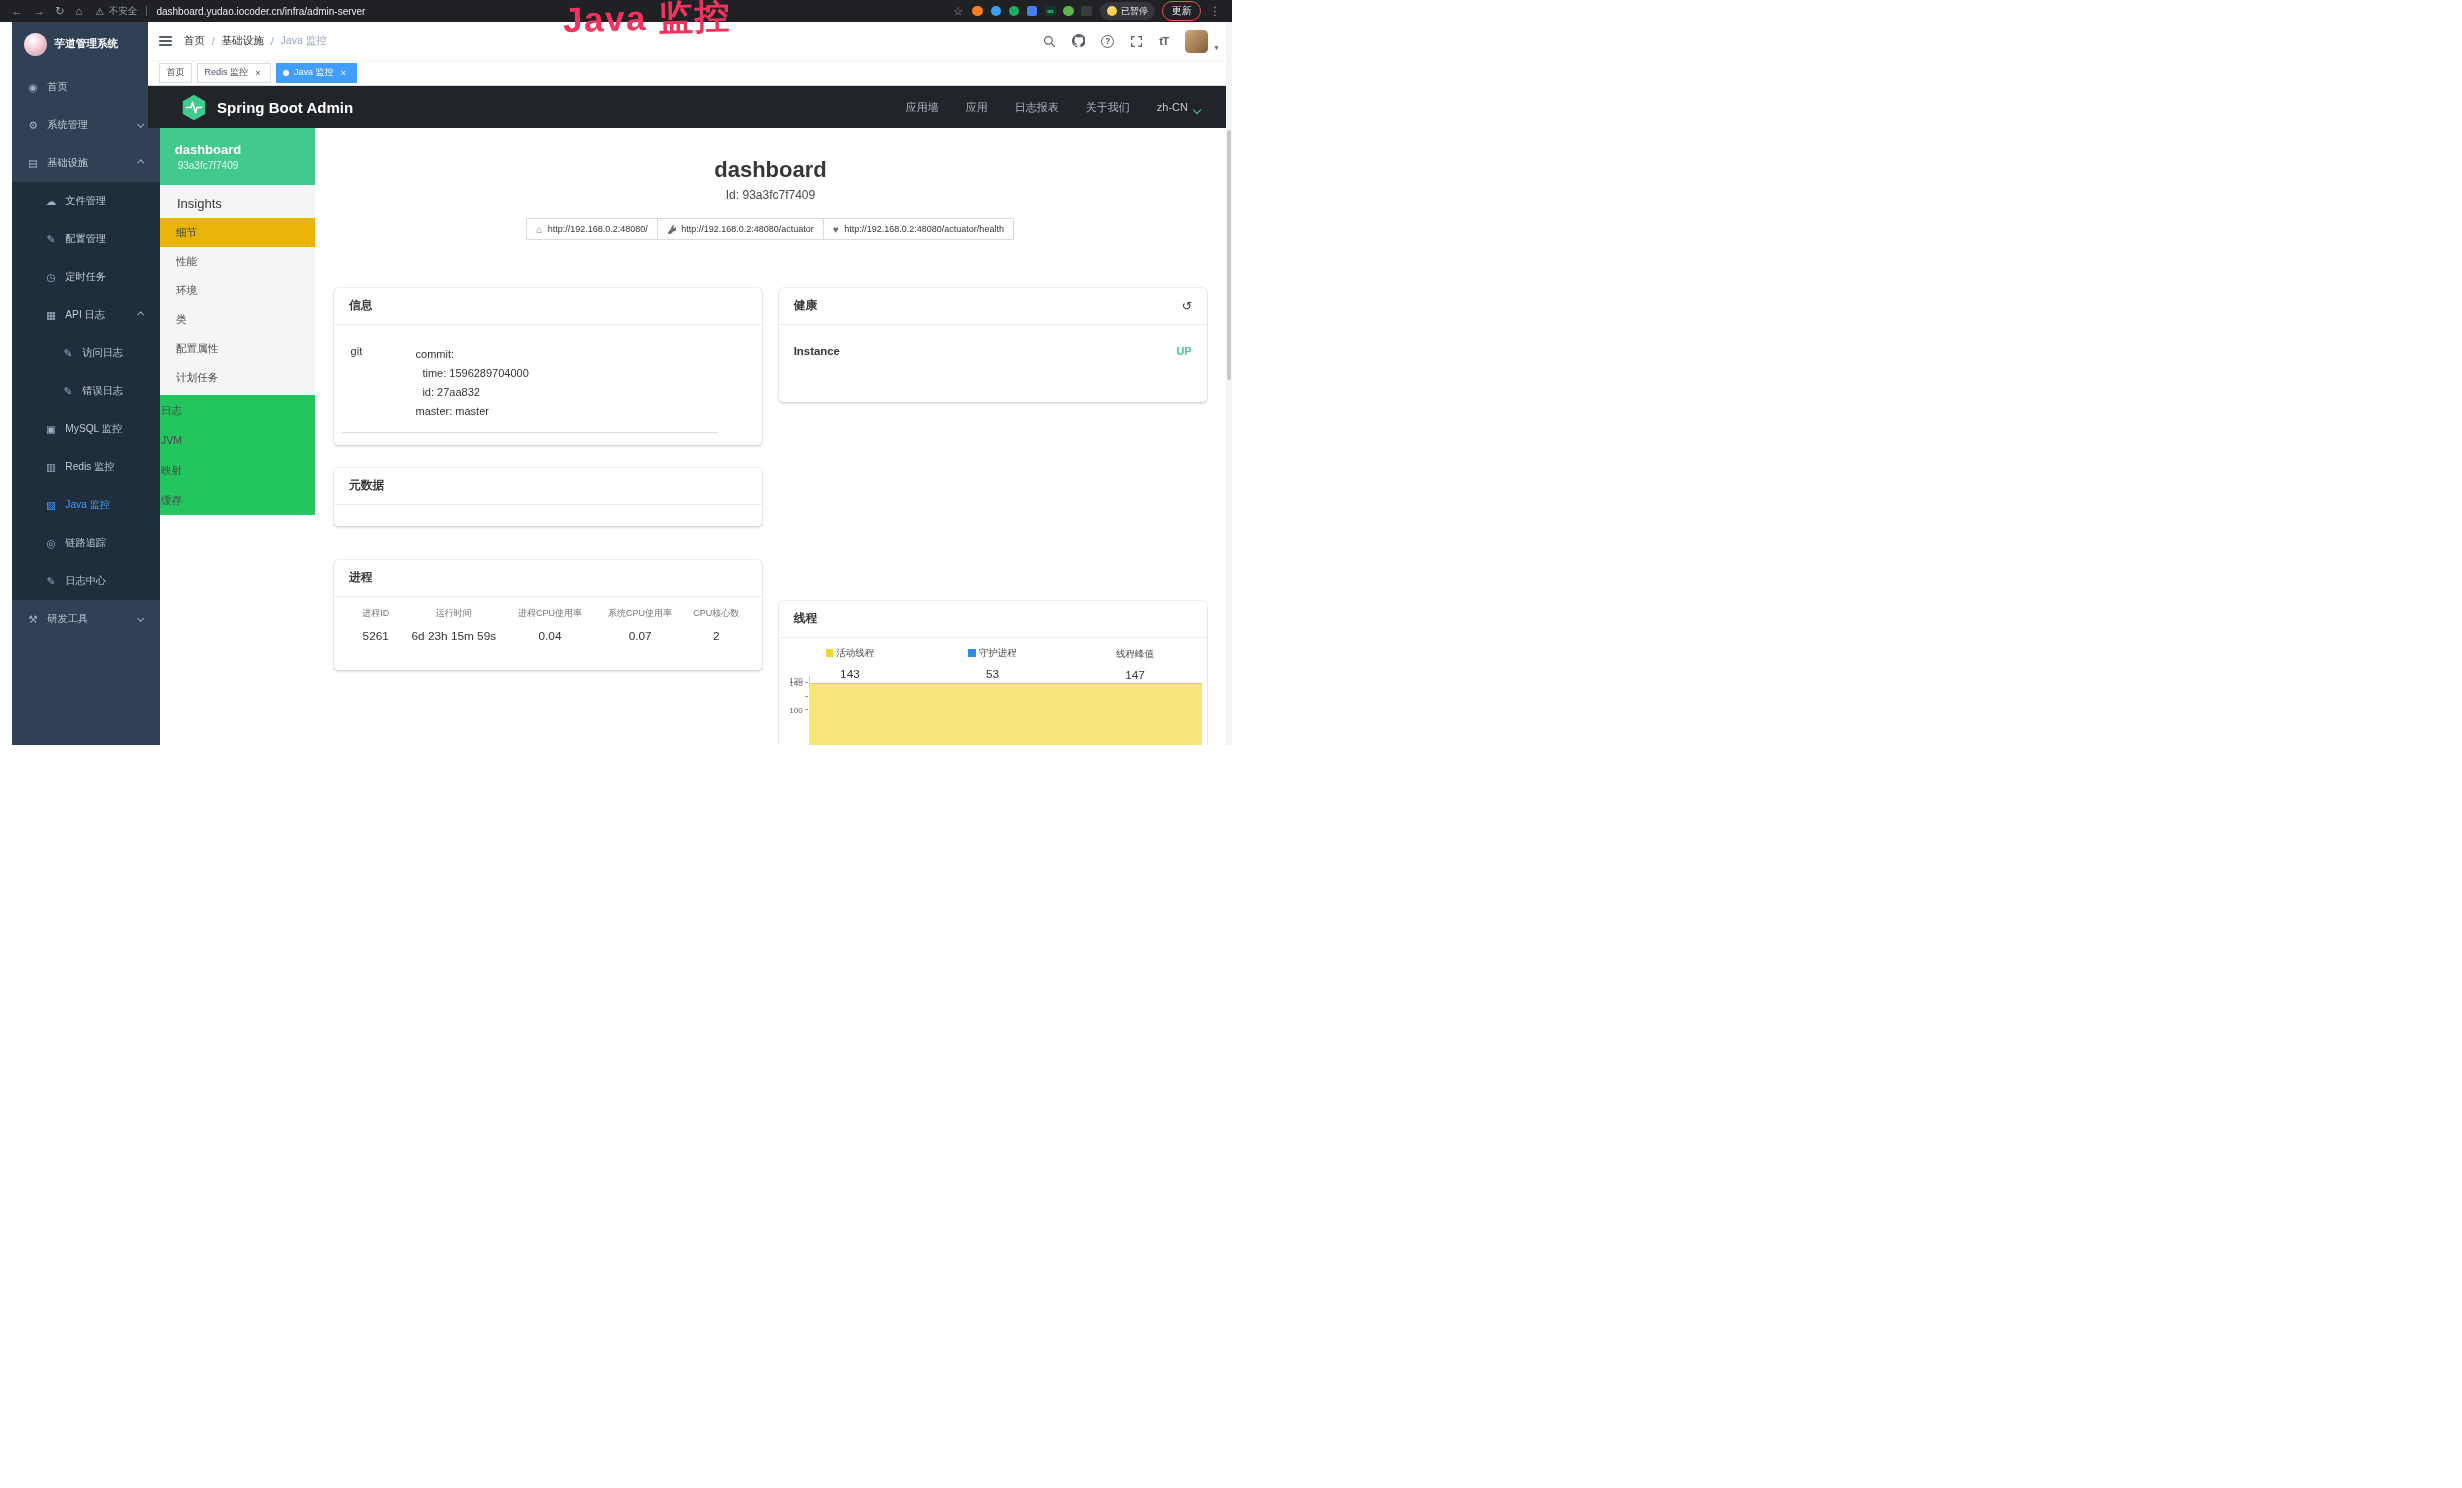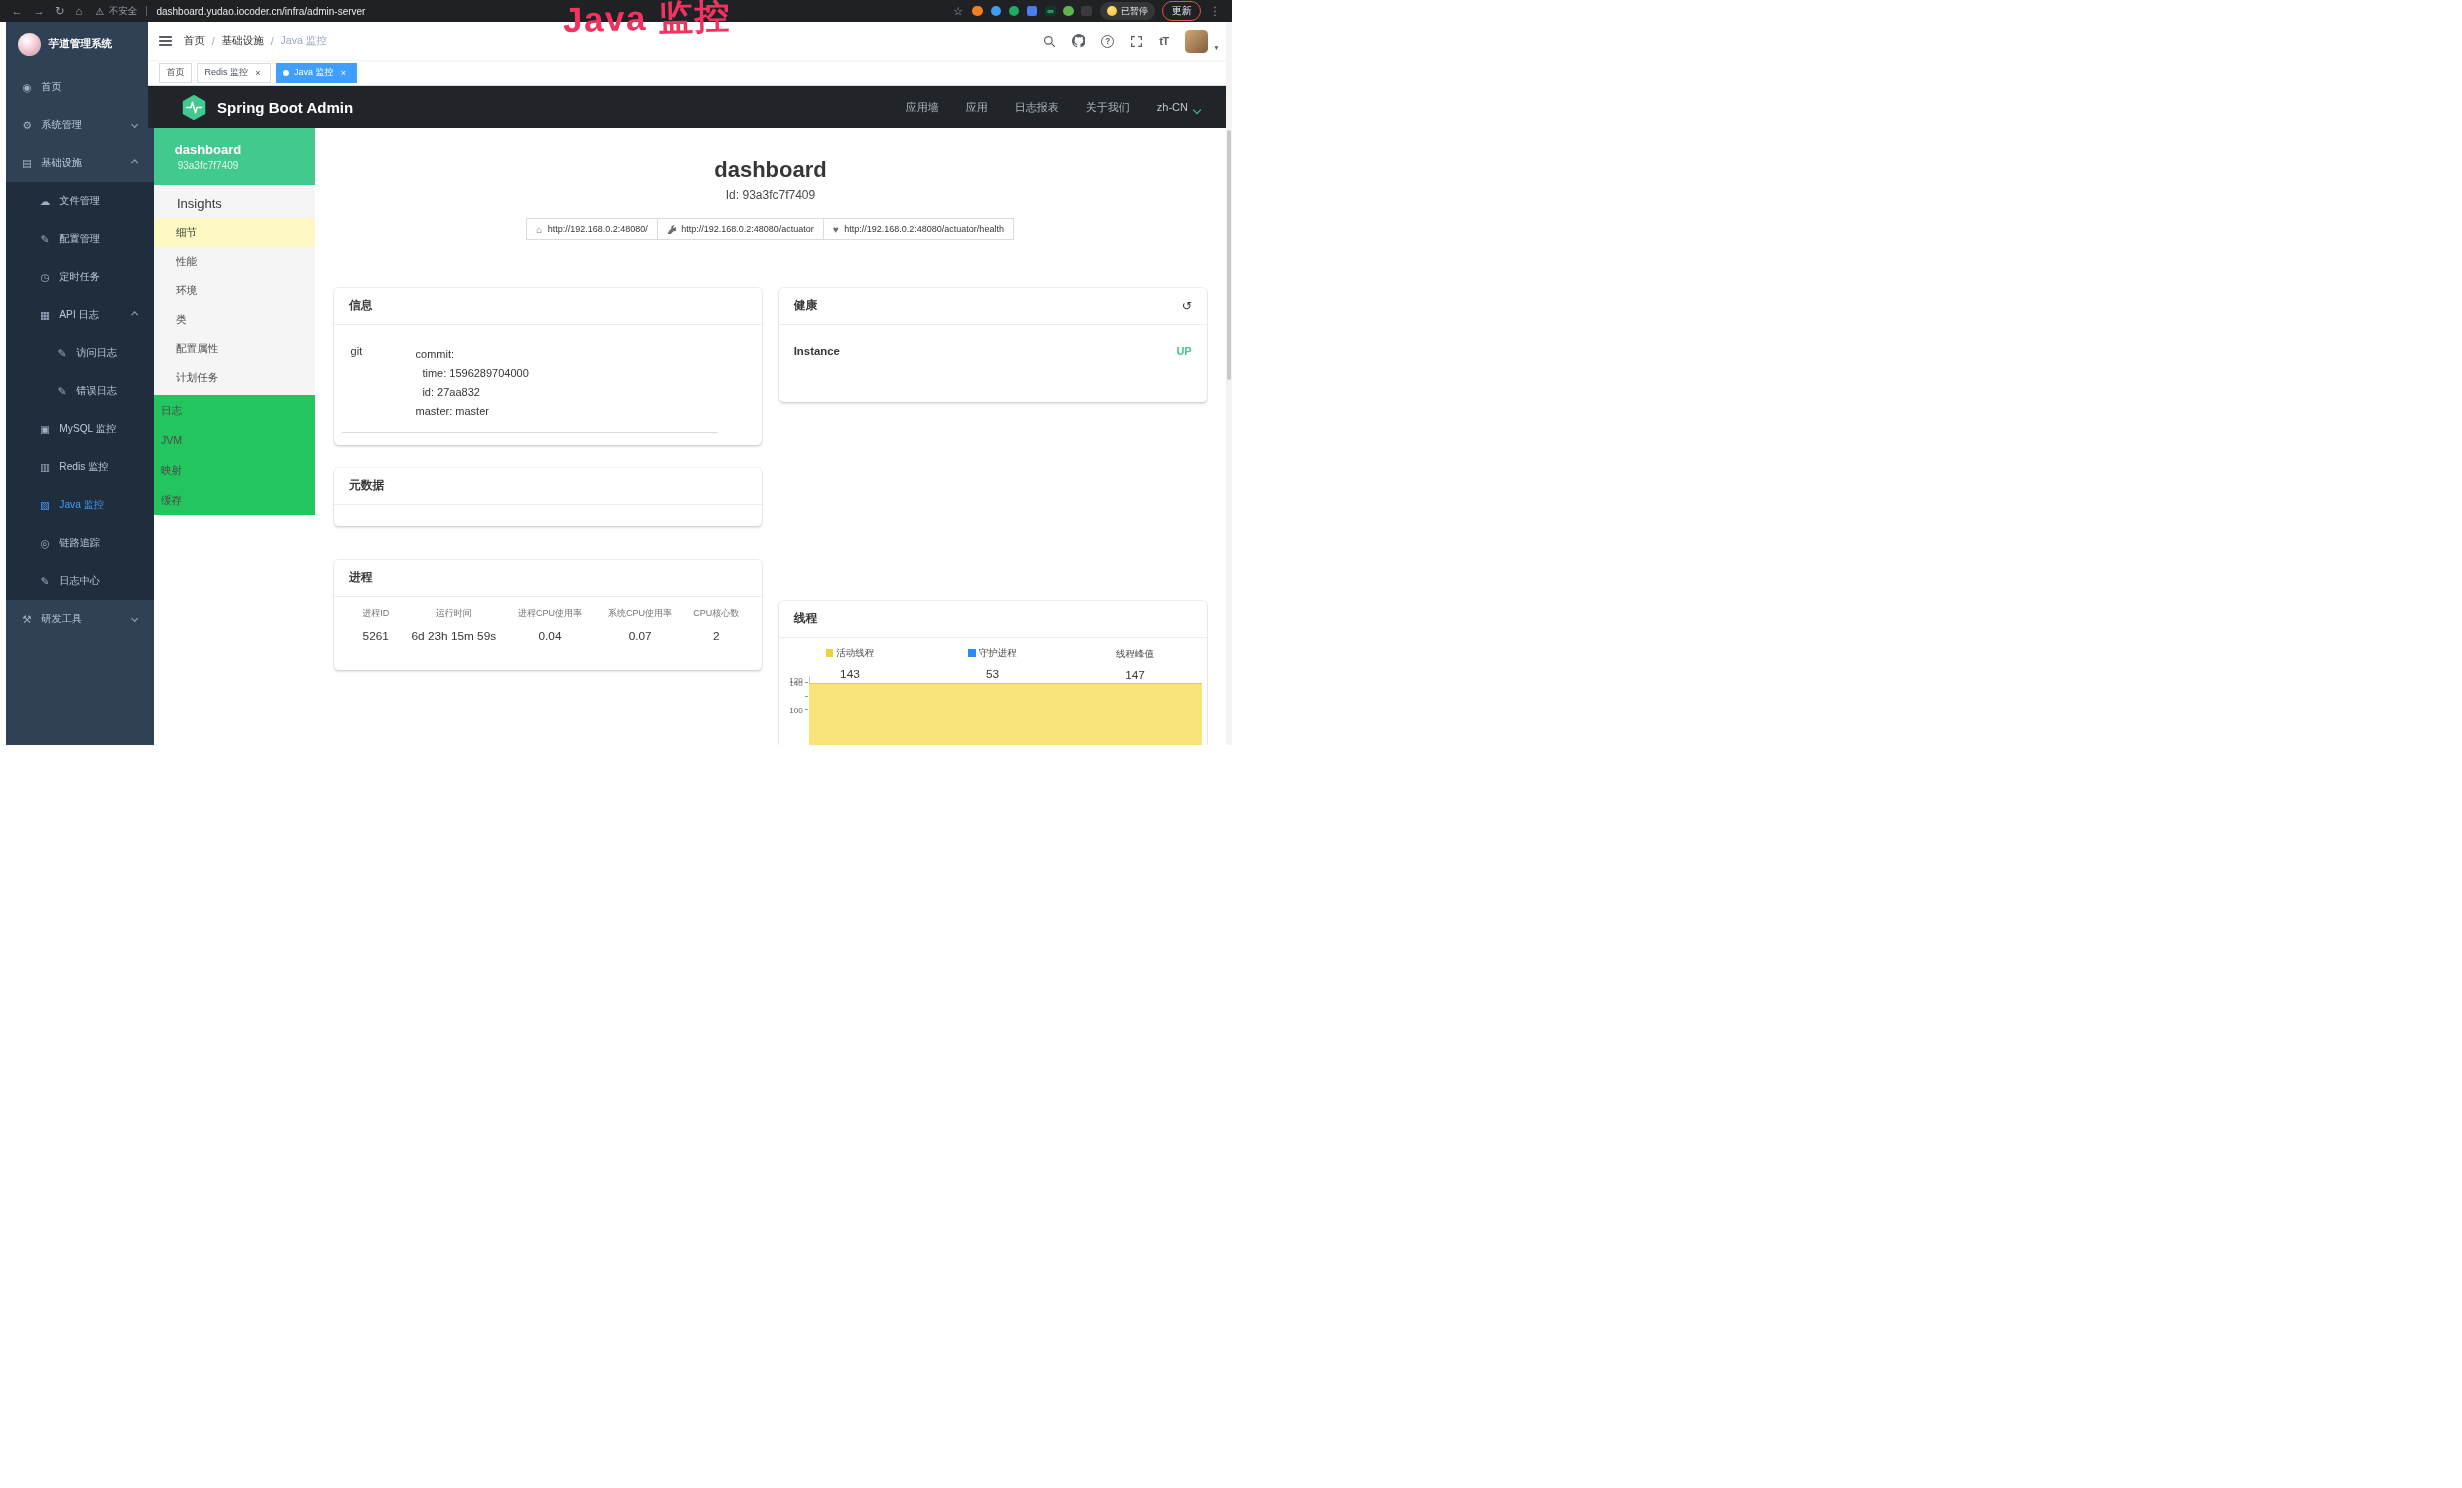--- a/index.html
+++ b/index.html
@@ -17,21 +17,21 @@
   .ext-dot { width:10.6px; height:10.6px; border-radius:50%; margin:0 3.8px; cursor:pointer; }
   .ext-sq { width:10.6px; height:10.6px; border-radius:2.3px; margin:0 3.8px; cursor:pointer; font-size:5.3px; line-height:10.6px; text-align:center; font-weight:bold; }
   .chip { display:flex; align-items:center; gap:3.8px; background:#35363a; border-radius:10px; padding:2.3px 6.8px; margin:0 4.6px; font-size:9px; color:#e8eaed; cursor:pointer; }
   .emoji-dot { width:10px; height:10px; border-radius:50%; background:radial-gradient(circle at 35% 30%, #ffe082, #f6bf26); }
   .update-pill { border:0.8px solid #e5534b; border-radius:10px; padding:2.3px 8.3px; font-size:10px; color:#e8eaed; margin:0 3px; cursor:pointer; }
 
   
   .app { position:absolute; top:22px; left:0; right:0; bottom:0; }
 
   
-  .admin-sidebar { position:absolute; left:6px; top:0; bottom:0; width:148px; background:#304156; z-index:2; }
+  .admin-sidebar { position:absolute; left:12px; top:0; bottom:0; width:148px; background:#304156; z-index:2; }
   .logo-row { height:44px; display:flex; align-items:center; padding-left:12px; gap:7.6px; }
   .logo-avatar { width:23px; height:23px; border-radius:50%; background:radial-gradient(circle at 38% 32%, #ffffff 0%, #f3cdd6 45%, #b9909b 100%); flex-shrink:0; }
   .logo-title { color:#fff; font-size:10.6px; font-weight:bold; white-space:nowrap; }
   .menu { position:absolute; top:46px; left:0; right:0; bottom:0; overflow:hidden; }
   .mi { height:38px; display:flex; align-items:center; color:#bfcbd9; font-size:10.2px; padding-left:15px; gap:8.3px; cursor:pointer; white-space:nowrap; }
   .mi .micon { width:12px; text-align:center; color:#9fb0c3; font-size:10.6px; flex-shrink:0; }
   .mi.l2 { padding-left:33px; background:#1f2d3d; }
   .mi.l3 { padding-left:50px; background:#1f2d3d; }
   .mi.active { color:#409eff; }
   .mi.active .micon { color:#409eff; }
@@ -70,21 +70,21 @@
 
   
   .sba-body { position:absolute; top:106px; left:0; right:0; bottom:0; background:#fff; }
   .inst-sidebar { position:absolute; left:0; top:0; width:167px; bottom:0; background:#fff; }
   .inst-head { height:57px; background:#42c98e; color:#fff; display:flex; flex-direction:column; align-items:center; justify-content:center; gap:3px; padding-right:47px; }
   .inst-head .name { font-weight:700; font-size:13px; }
   .inst-head .iid { font-size:10px; color:rgba(255,255,255,.85); }
   .inst-group { background:#f5f5f5; padding-bottom:3px; }
   .inst-label { padding:10.6px 0 7.6px 13px; font-weight:400; color:#363636; font-size:13px;margin-left:16px; }
   .inst-item { height:29px; line-height:29px; padding-left:28px; font-size:10.6px; color:#4a4a4a; cursor:pointer; }
-  .inst-item.active { background:#fef9c3; color:#2c3e36; }
+  .inst-item.active { background:#eab308; color:#2c3e36; }
   .inst-item.top { padding-left:13px; background:#22c55e; height:30px; line-height:30px; }
 
   .content { position:absolute; left:167px; top:0; right:6px; bottom:0; background:#fff; overflow:hidden; }
   .page-title { text-align:center; margin-top:29px; font-size:22px; font-weight:700; color:#363636; }
   .page-id { text-align:center; margin-top:5.3px; font-size:12px; color:#4a4a4a; }
   .links-row { display:flex; justify-content:center; margin-top:16px; }
   .link-btn { display:flex; align-items:center; gap:5.3px; border:0.8px solid #dbdbdb; background:#fff; padding:4.6px 9px; font-size:9px; color:#363636; margin-left:-0.8px; cursor:pointer; white-space:nowrap; }
   .link-btn .lico { color:#6f6f6f; font-size:10px; display:flex; }
 
   .cards { display:flex; gap:16.7px; padding-left:19px; margin-top:48px; }

